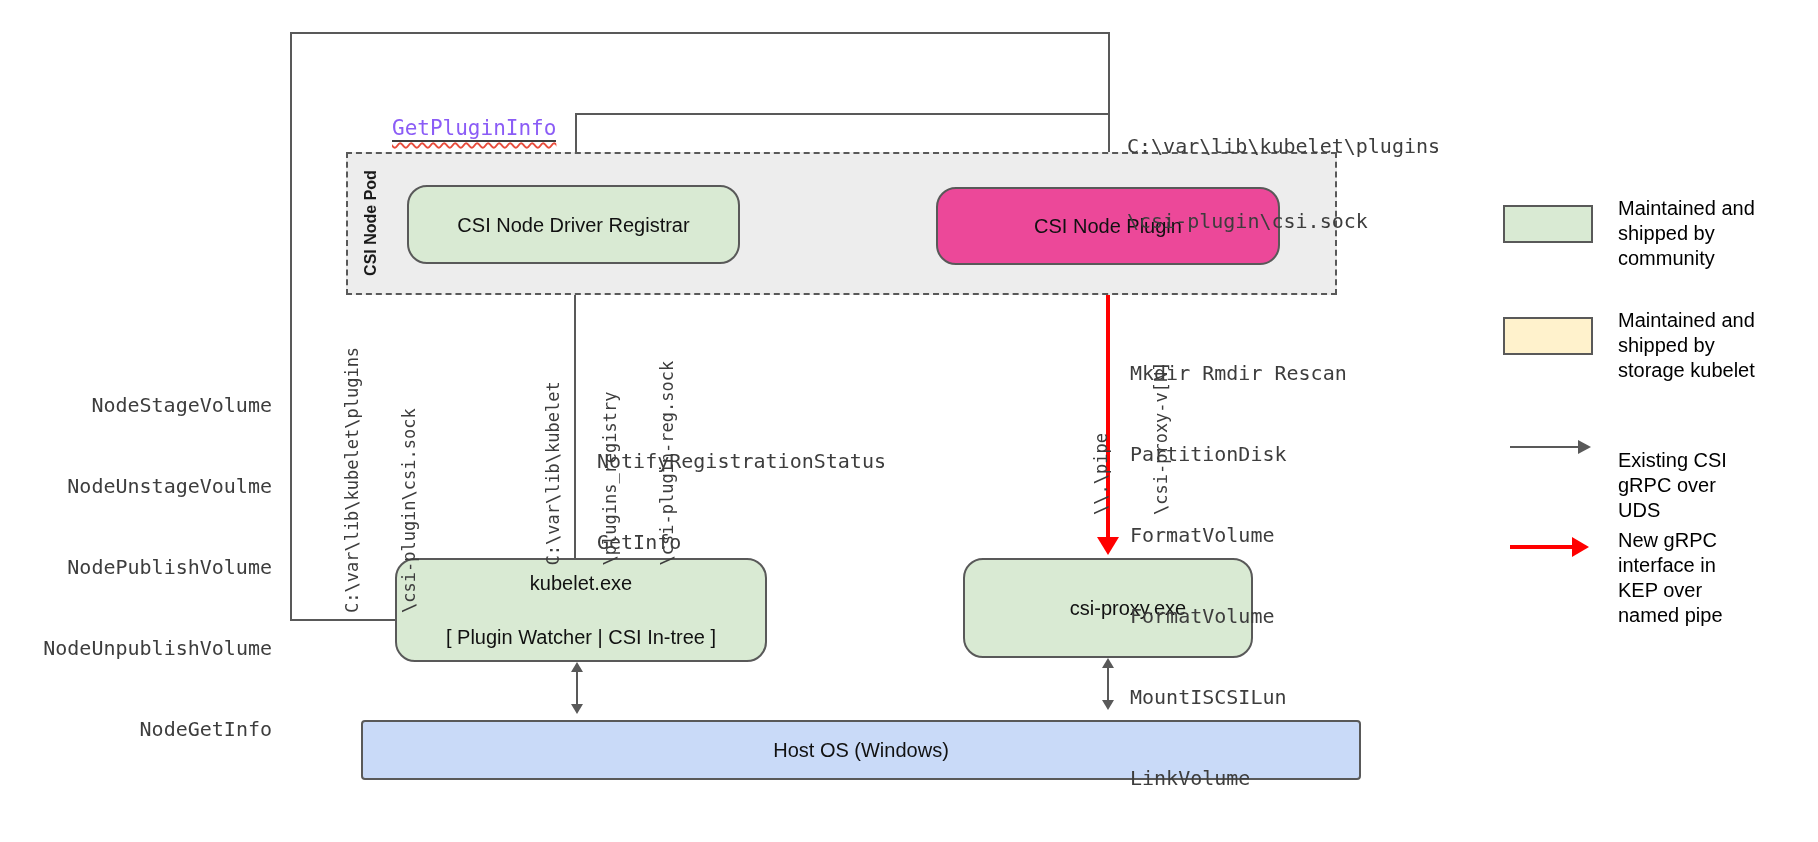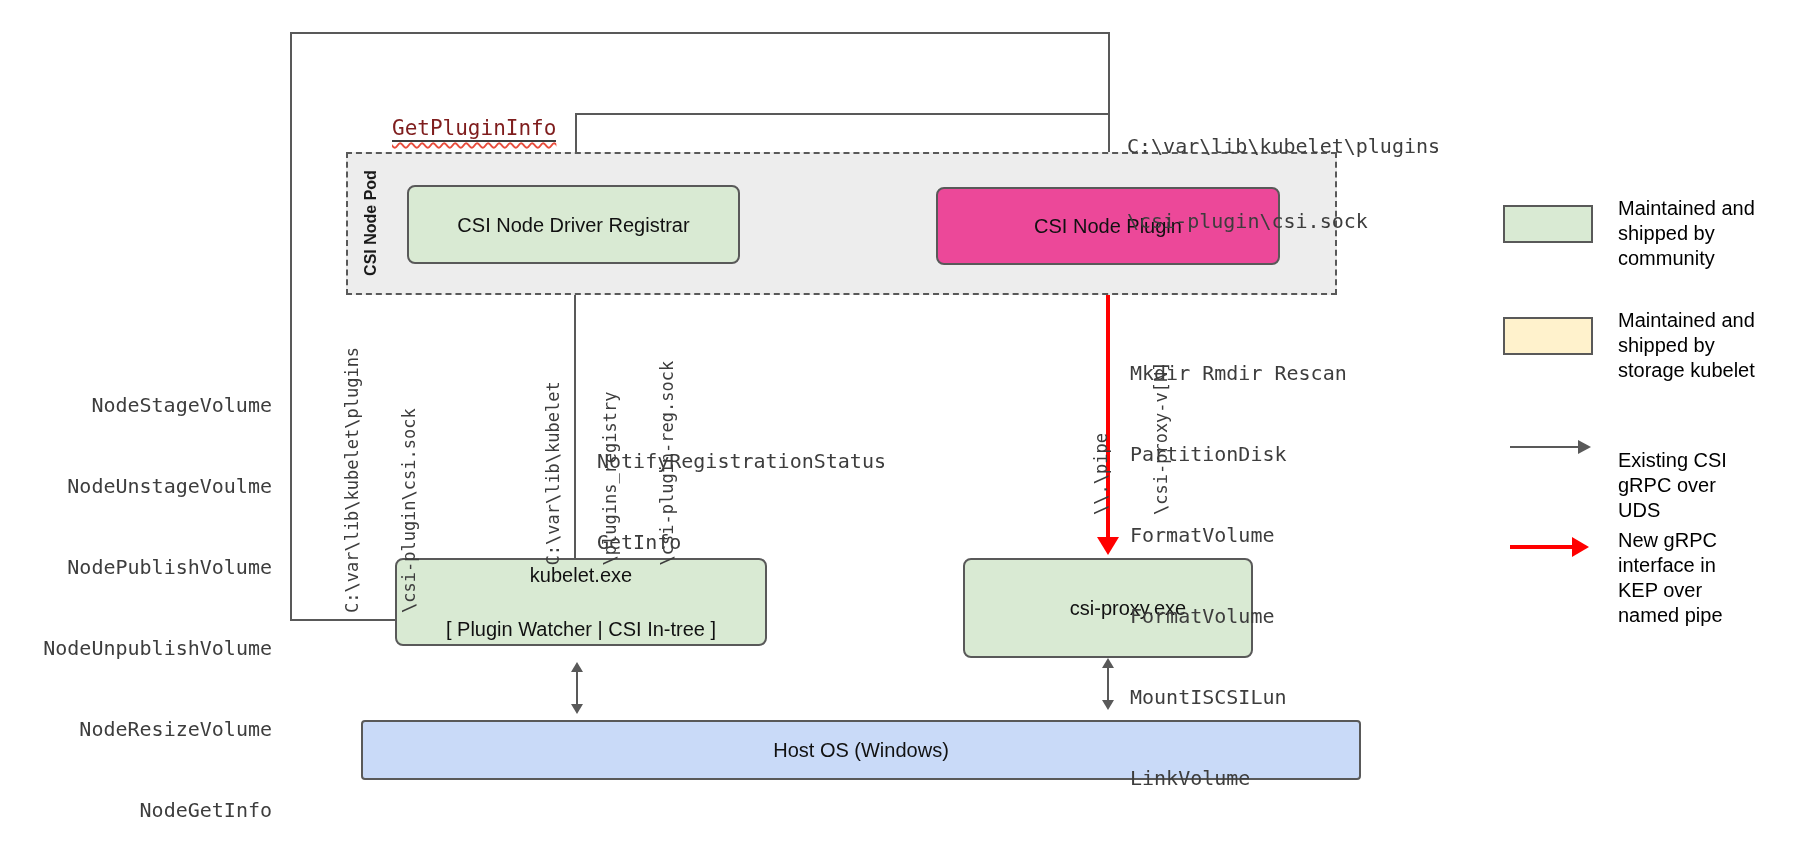--- a/index.html
+++ b/index.html
@@ -13,38 +13,38 @@
   
   .tri{position:absolute;width:0;height:0;}
   .tri-down{border-left:8px solid transparent;border-right:8px solid transparent;border-top:13px solid #595959;}
   .tri-up{border-left:8px solid transparent;border-right:8px solid transparent;border-bottom:13px solid #595959;}
   .tri-down-sm{border-left:6px solid transparent;border-right:6px solid transparent;border-top:10px solid #595959;}
   .tri-up-sm{border-left:6px solid transparent;border-right:6px solid transparent;border-bottom:10px solid #595959;}
   .tri-down-red{border-left:11px solid transparent;border-right:11px solid transparent;border-top:18px solid #ff0000;}
   .tri-right{border-top:7px solid transparent;border-bottom:7px solid transparent;border-left:13px solid #595959;}
   .tri-right-red{border-top:10px solid transparent;border-bottom:10px solid transparent;border-left:17px solid #ff0000;}
   
-  .box{position:absolute;box-sizing:border-box;border:2px solid #595959;border-radius:8px;
+  .box{position:absolute;box-sizing:border-box;border:2px solid #595959;border-radius:20px;
        display:flex;flex-direction:column;align-items:center;justify-content:center;
        font-size:20px;color:#111;text-align:center;line-height:1.3;}
   .box-green{background:#d9ead3;}
   .box-yellow{background:#ec4899;}
   .box-blue{background:#c9daf8;border-radius:4px;}
   .pod{position:absolute;box-sizing:border-box;background:#ededed;border:2px dashed #595959;}
   
   .mono{position:absolute;font-family:"DejaVu Sans Mono","Liberation Mono",monospace;
         font-size:20px;line-height:27px;color:#3d3d3d;white-space:pre;}
   .mono-list-right{text-align:right;}
   .rotwrap{position:absolute;transform:rotate(-90deg);}
   .rot-mono{font-family:"DejaVu Sans Mono","Liberation Mono",monospace;font-size:17px;
             line-height:19px;color:#3d3d3d;white-space:pre;text-align:left;}
   .pod-label{font-family:"Liberation Sans",sans-serif;font-size:16px;font-weight:700;
              color:#1a1a1a;text-align:center;line-height:20px;}
   .gpi{position:absolute;font-family:"DejaVu Sans Mono","Liberation Mono",monospace;
-       font-size:21px;color:#7f1d1d;}
+       font-size:21px;color:#8b5cf6;}
   .gpi span{border-bottom:2px solid #3d3d3d;
        text-decoration-line:underline;text-decoration-style:wavy;
        text-decoration-color:#e74c3c;text-decoration-thickness:2px;text-underline-offset:7px;}
   
   .legend-swatch{position:absolute;box-sizing:border-box;width:90px;height:38px;border:2px solid #595959;}
   .legend-text{position:absolute;font-size:20px;line-height:25px;color:#000;}
 </style>
 </head>
 <body>
 
@@ -79,21 +79,21 @@
   </div>
 
   <div class="box box-green" style="left:407px;top:185px;width:333px;height:79px;">
     <div>CSI Node Driver Registrar</div>
   </div>
 
   <div class="box box-yellow" style="left:936px;top:187px;width:344px;height:78px;">
     <div>CSI Node Plugin</div>
   </div>
 
-  <div class="box box-green" style="left:395px;top:558px;width:372px;height:88px;gap:28px;">
+  <div class="box box-green" style="left:395px;top:558px;width:372px;height:104px;gap:28px;">
     <div>kubelet.exe</div>
     <div>[ Plugin Watcher | CSI In-tree ]</div>
   </div>
 
   <div class="box box-green" style="left:963px;top:558px;width:290px;height:100px;padding-left:40px;">
     <div>csi-proxy.exe</div>
   </div>
 
   <div class="box box-blue" style="left:361px;top:720px;width:1000px;height:60px;">
     <div>Host OS (Windows)</div>
@@ -133,21 +133,20 @@
       <div>\\.\pipe</div>
       <div>\csi-proxy-v[N]</div>
     </div>
   </div>
 
   <div class="mono mono-list-right" style="right:1546px;top:338px;">
     <div>NodeStageVolume</div>
     <div>NodeUnstageVoulme</div>
     <div>NodePublishVolume</div>
     <div>NodeUnpublishVolume</div>
-    <div>NodeResizeVolume</div>
     <div>NodeGetInfo</div>
     
     
   </div>
 
   <div class="mono" style="left:1130px;top:306px;">
     <div>Mkdir Rmdir Rescan</div>
     <div>PartitionDisk</div>
     <div>FormatVolume</div>
     <div>FormatVolume</div>

